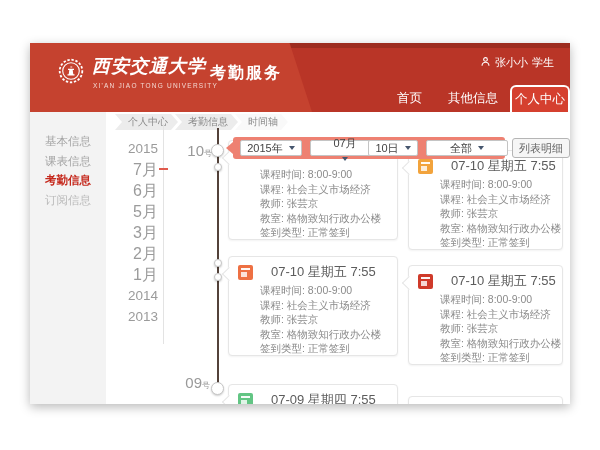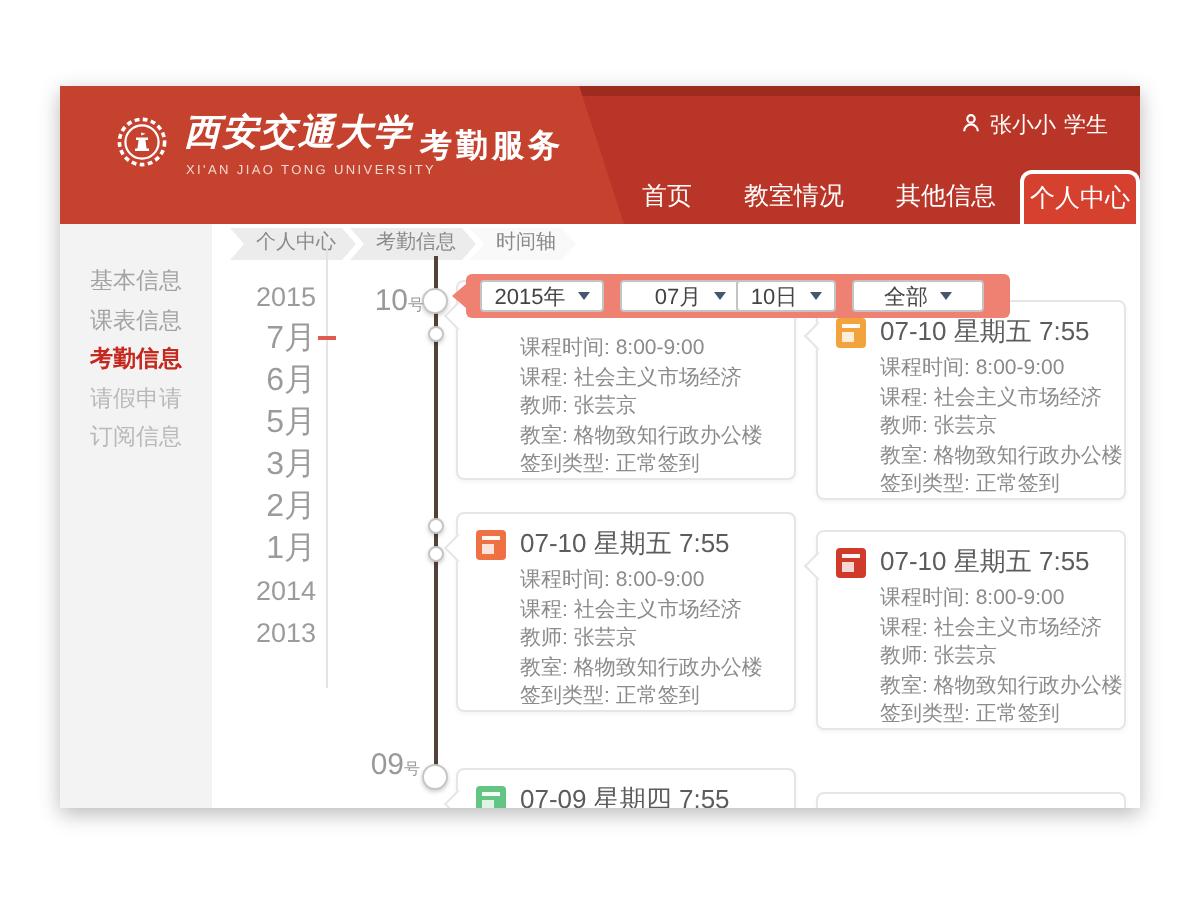--- a/index.html
+++ b/index.html
@@ -57,35 +57,35 @@
   
   .fbar { position:absolute; left:203px; top:25px; width:272px; height:22px; background:#ee8172;
           border-radius:3px; z-index:30; display:flex; align-items:center; }
   .fbar-arrow { position:absolute; left:-7px; top:5px; width:0; height:0; border-top:6px solid transparent;
                 border-bottom:6px solid transparent; border-right:7px solid #ee8172; }
   .fsel { position:absolute; top:3px; height:16px; background:#fff; border:1px solid #c4c4c4; border-radius:2px;
           display:flex; align-items:center; justify-content:center; gap:6px; font-size:11px; color:#444; cursor:pointer; }
   .caret { width:0; height:0; border-left:3.5px solid transparent; border-right:3.5px solid transparent;
            border-top:4.5px solid #46566e; }
   .fsel.s1 { left:7px;   width:62px; }
-  .fsel.s2 { left:77px;  width:70px; }
+  .fsel.s2 { left:77px;  width:70px;flex-direction:column; }
   .fsel.s3 { left:135px; width:50px; }
-  .fsel.s4 { left:193px; width:66px; }
+  .fsel.s4 { left:193px; width:82px; }
   .list-btn { position:absolute; left:482px; top:26px; width:58px; height:20px; background:#f6f6f6;
               border:1px solid #b5b5b5; border-radius:3px; font-size:11px; color:#666; text-align:center;
               line-height:18px; z-index:30; cursor:pointer; }
 
   
   .card { position:absolute; background:#fff; border:1px solid #e6e6e6; border-radius:4px; height:100px;
           box-shadow:0 1px 2px rgba(0,0,0,.05); z-index:10; cursor:pointer; }
   .col-l { left:198px; width:170px; }
   .col-r { left:378px; width:155px; }
   .card-arrow { position:absolute; left:-5.5px; top:12px; width:10px; height:10px; background:#fff;
                 border-left:1px solid #e6e6e6; border-bottom:1px solid #e6e6e6; transform:rotate(45deg); }
-  .card-title { position:absolute; left:9px; top:6px; display:flex; align-items:center; gap:7px; }
+  .card-title { position:absolute; left:9px; top:6px; display:flex; align-items:center; gap:18px; }
   .cal-icon { width:15px; height:15px; border-radius:2px; position:relative; flex:0 0 auto; }
   .cal-icon::before { content:""; position:absolute; left:3px; top:3px; width:9px; height:2px; background:rgba(255,255,255,.95); }
   .cal-icon::after  { content:""; position:absolute; left:3px; top:7px; width:6px; height:5px; background:rgba(255,255,255,.8); }
   .card-title .t { font-size:13px; color:#5c5c5c; white-space:nowrap; }
   .card-rows { position:absolute; left:31px; top:26px; }
   .card-row { height:14.5px; line-height:14.5px; font-size:10.5px; color:#8b8b8b; white-space:nowrap; }
 
   .c0 { top:28px; }  .c1 { top:38px; }
   .c2 { top:144px; } .c3 { top:153px; }
   .c4 { top:272px; } .c5 { top:284px; }
@@ -115,33 +115,31 @@
           <svg width="11" height="11" viewBox="0 0 24 24">
             <circle cx="12" cy="7.5" r="4" fill="none" stroke="#fff" stroke-width="2.4"></circle>
             <path d="M4.5 21c0-4.1 3.4-7.5 7.5-7.5s7.5 3.4 7.5 7.5" fill="none" stroke="#fff" stroke-width="2.4"></path>
           </svg>
         </span>
         <span>张小小</span>
         <span>学生</span>
       </div>
       <div class="nav">
         <span class="nav-item">首页</span>
-        <span class="nav-item">教室情况</span>
         <span class="nav-item" style="margin-right:12px;text-align:center;">其他信息</span>
         <span class="nav-tab">个人中心</span>
       </div>
     </div>
 
     <div class="content">
 
       <div class="sidebar">
         <div class="side-item">基本信息</div>
         <div class="side-item">课表信息</div>
         <div class="side-item active">考勤信息</div>
-        <div class="side-item dim">请假申请</div>
         <div class="side-item dim">订阅信息</div>
       </div>
 
       <div class="crumbs">
         <span class="crumb">个人中心</span>
         <span class="crumb">考勤信息</span>
         <span class="crumb active">时间轴</span>
       </div>
 
       <div class="months">
@@ -250,16 +248,17 @@
           </div>
         <div class="fsel s3">
             <span>10日</span>
             <span class="caret"></span>
           </div>
         <div class="fsel s4">
             <span>全部</span>
             <span class="caret"></span>
           </div>
       </div>
+      <div class="list-btn">列表明细</div>
 
     </div>
   </div>
 </div>
 
 </body></html>

